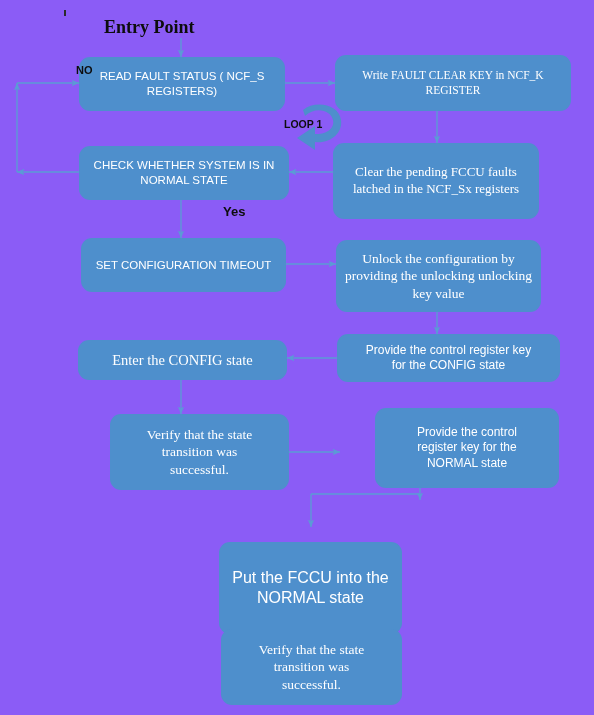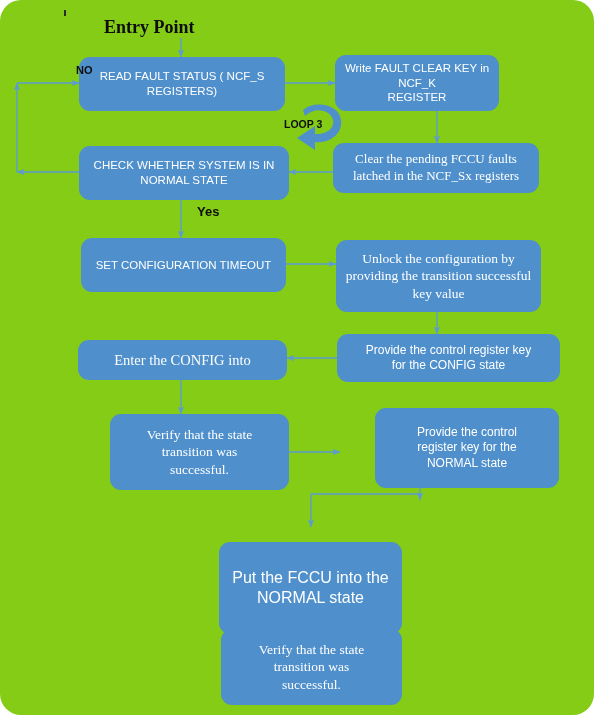--- a/index.html
+++ b/index.html
@@ -5,24 +5,23 @@
 <style>
   html, body {
     margin: 0;
     padding: 0;
     background: #ffffff;
   }
   #canvas {
     position: relative;
     width: 594px;
     height: 715px;
-    background: #84cc16;
+    background: #8b5cf6;
     overflow: hidden;
     font-family: "Liberation Sans", sans-serif;
-    border-radius: 21px;
   }
   #connectors {
     position: absolute;
     left: 0;
     top: 0;
     width: 594px;
     height: 715px;
     pointer-events: none;
   }
   .node {
@@ -76,21 +75,21 @@
   }
   #loop-arrow-icon {
     position: absolute;
     left: 293px;
     top: 98px;
     width: 56px;
     height: 56px;
     z-index: 3;
   }
   .lbl-no   { left: 44px;  top: 64px;  font-size: 11px; }
-  .lbl-yes  { left: 165px; top: 204px; font-size: 13px; }
+  .lbl-yes  { left: 191px; top: 204px; font-size: 13px; }
   .lbl-loop { left: 252px; top: 118px; font-size: 10.5px; }
 </style>
 </head>
 <body>
 
 <div id="canvas">
 
   <div id="tick-mark"></div>
 
   <div id="entry-point">Entry Point</div>
@@ -140,59 +139,59 @@
 
   <div id="loop-arrow-icon">
     <svg viewBox="0 0 56 56" width="56" height="56">
       <path d="M10,12 C22,2 46,6 48,22 C50,36 36,46 22,44 L22,52 L4,40 L22,28 L22,36
                C32,37 42,31 40,22 C38,12 22,8 12,18 Z" fill="#4E8FCC"></path>
     </svg>
   </div>
 
   <div class="label lbl-no">NO</div>
   <div class="label lbl-yes">Yes</div>
-  <div class="label lbl-loop">LOOP 3</div>
+  <div class="label lbl-loop">LOOP 1</div>
 
   <div class="node sans" style="left:79px;  top:57px;  width:206px; height:54px; font-size:11.5px;">
     <span class="txt">READ FAULT STATUS ( NCF_S
 REGISTERS)</span>
   </div>
 
-  <div class="node sans" style="left:335px; top:55px;  width:164px; height:56px; font-size:11.5px;">
+  <div class="node sans" style="left:335px; top:55px;  width:236px; height:56px; font-size:11.5px;font-family:Liberation Serif, serif;">
     <span class="txt">Write FAULT CLEAR KEY in NCF_K
 REGISTER</span>
   </div>
 
-  <div class="node serif" style="left:333px; top:143px; width:206px; height:50px; font-size:13px;">
+  <div class="node serif" style="left:333px; top:143px; width:206px; height:76px; font-size:13px;">
     <span class="txt">Clear the pending FCCU faults
 latched in the NCF_Sx registers</span>
   </div>
 
   <div class="node sans" style="left:81px;  top:238px; width:205px; height:54px; font-size:11.5px;">
     <span class="txt">SET CONFIGURATION TIMEOUT</span>
   </div>
 
   <div class="node sans" style="left:79px;  top:146px; width:210px; height:54px; font-size:11.5px;">
     <span class="txt">CHECK WHETHER SYSTEM IS IN
 NORMAL STATE</span>
   </div>
 
   <div class="node serif" style="left:336px; top:240px; width:205px; height:72px; font-size:13.5px;">
     <span class="txt">Unlock the configuration by
-providing the transition successful
+providing the unlocking unlocking
 key value</span>
   </div>
 
   <div class="node sans" style="left:337px; top:334px; width:223px; height:48px; font-size:12px;">
     <span class="txt">Provide the control register key
 for the CONFIG state</span>
   </div>
 
   <div class="node serif" style="left:78px;  top:340px; width:209px; height:40px; font-size:14.5px;">
-    <span class="txt">Enter the CONFIG into</span>
+    <span class="txt">Enter the CONFIG state</span>
   </div>
 
   <div class="node serif" style="left:110px; top:414px; width:179px; height:76px; font-size:13.5px;">
     <span class="txt">Verify that the state
 transition was
 successful.</span>
   </div>
 
   <div class="node sans" style="left:340px; top:408px; width:184px; height:80px; font-size:12px;margin-left:35px;">
     <span class="txt">Provide the control

